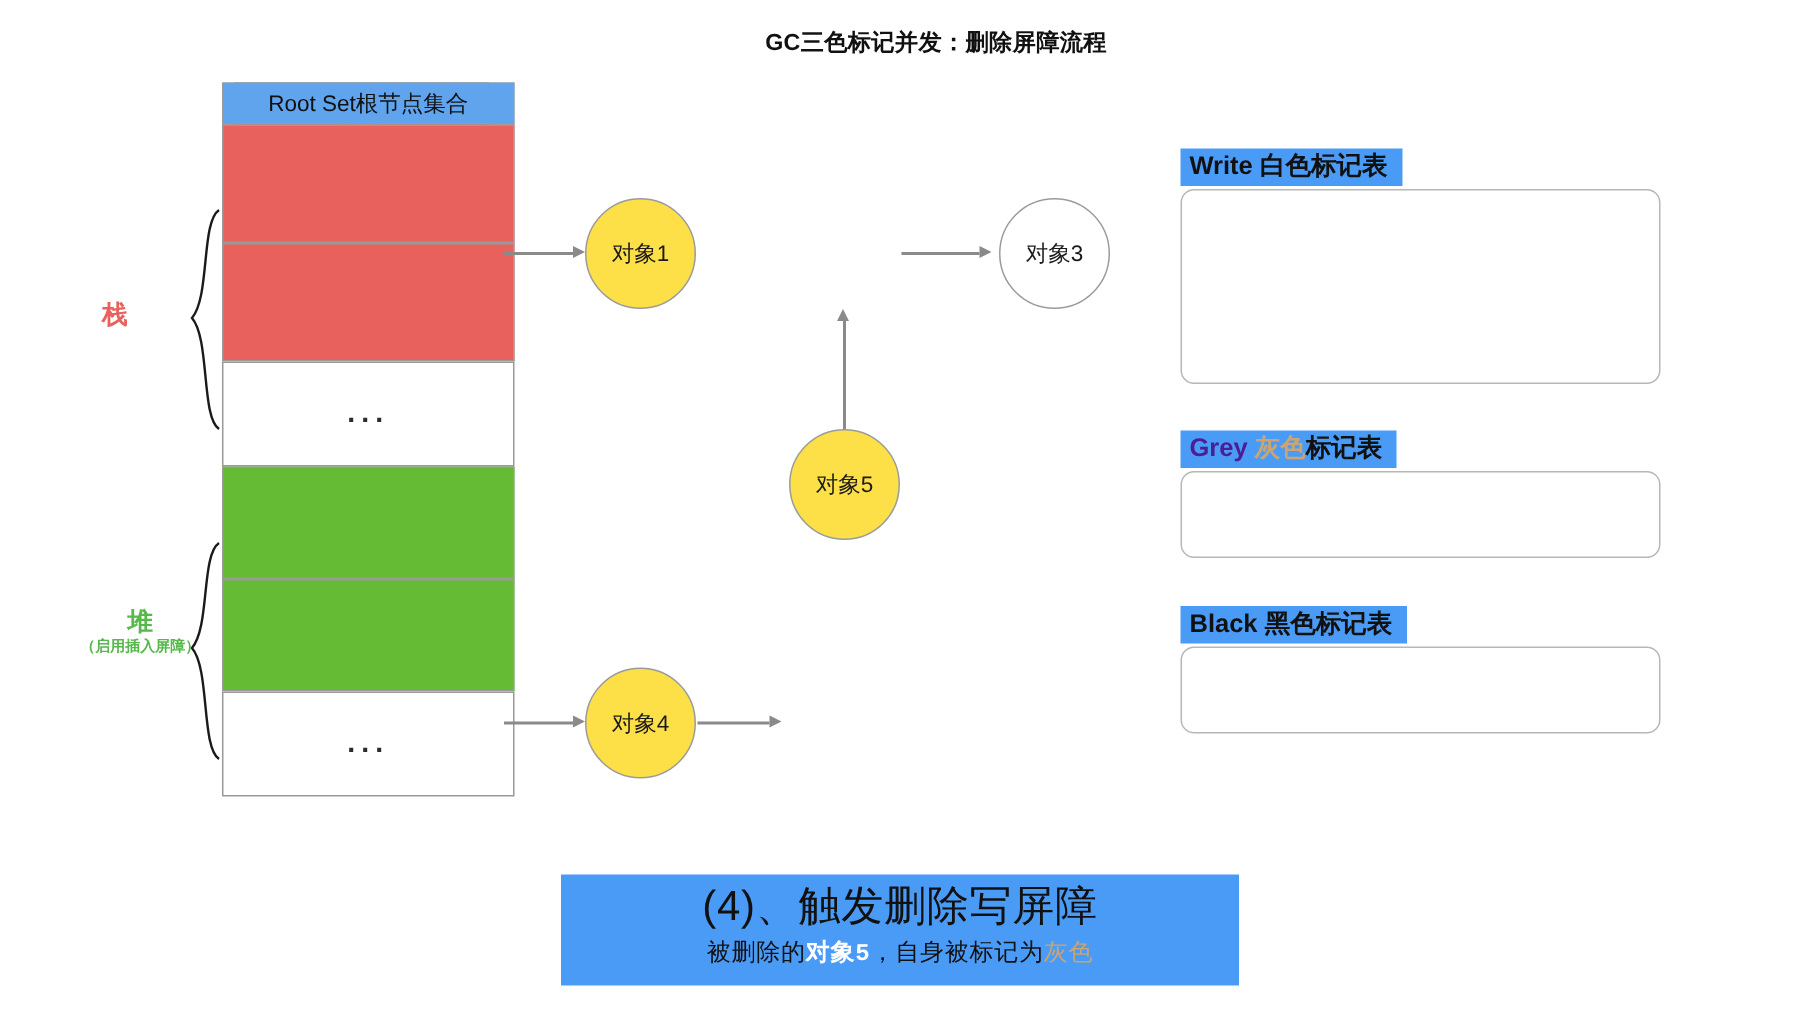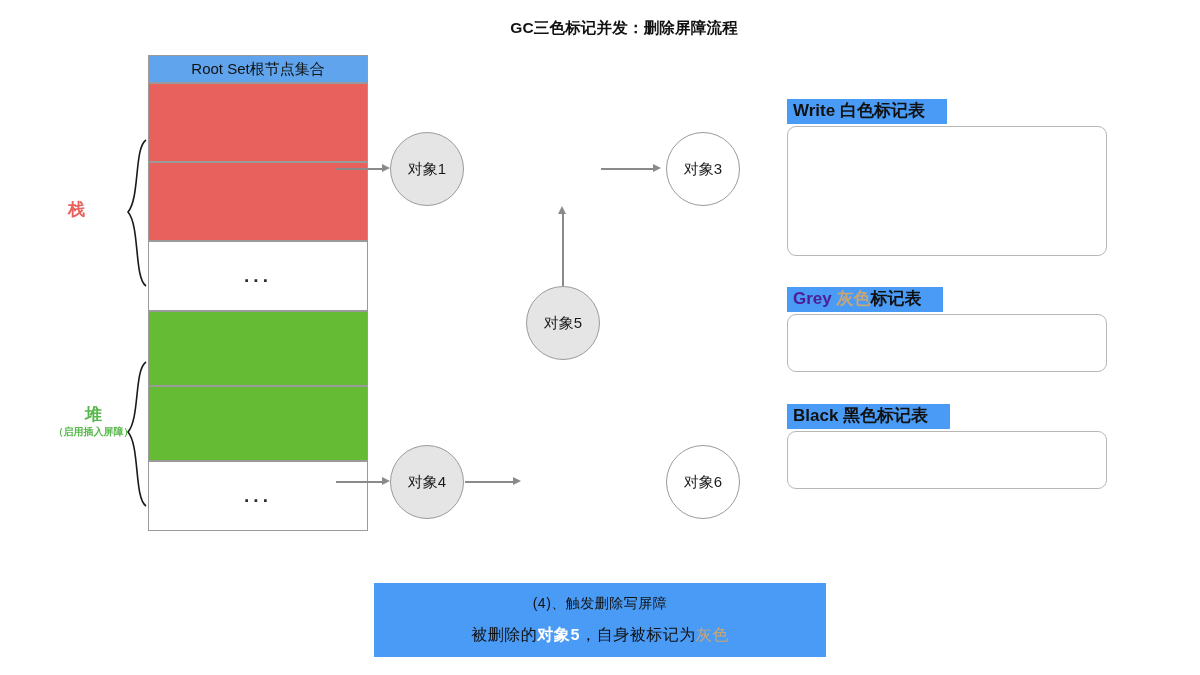--- a/index.html
+++ b/index.html
@@ -18,21 +18,21 @@
     text-align:center;
     font-size:15.5px;font-weight:bold;color:#111;
     letter-spacing:.2px;
     margin-left:24px;
   }
 
   
   .mem-col{position:absolute;left:148px;top:55px;width:186px;}
   .mem-cell{
     box-sizing:border-box;
-    width:220px;border:1px solid #9a9a9a;
+    width:195px;border:1px solid #9a9a9a;
     display:flex;align-items:center;justify-content:center;
     font-size:14px;color:#1a1a1a;
   }
   .cell-program{
     position:absolute;left:156px;top:55px;width:170px;height:47px;
     box-sizing:border-box;
     background:#EFC31E;border:1px solid #9a9a9a;
     display:flex;align-items:center;justify-content:center;
     color:#ffffff;font-size:15px;font-weight:bold;letter-spacing:1px;
   }
@@ -64,36 +64,36 @@
 
   
   .node{
     position:absolute;border-radius:50%;
     box-sizing:border-box;
     display:flex;align-items:center;justify-content:center;
     font-size:15px;color:#1a1a1a;
     border:1.4px solid #9b9b9b;
     background:#ffffff;
   }
-  .node.grey{background:#e5e5e5;border-color:#9b9b9b;text-align:right;}
+  .node.grey{background:#fde047;border-color:#9b9b9b;text-align:right;}
   .node.big{width:74px;height:74px;}
 
   
   .arrow{position:absolute;background:#8a8a8a;}
   .arrow-h{height:1.6px;}
   .arrow-v{width:1.6px;}
   .ahead{position:absolute;width:0;height:0;}
   .ahead-r{border-top:4.5px solid transparent;border-bottom:4.5px solid transparent;border-left:8px solid #8a8a8a;}
   .ahead-u{border-left:4.5px solid transparent;border-right:4.5px solid transparent;border-bottom:8px solid #8a8a8a;}
 
   
   .mt-label{
     position:absolute;
     background:#4A9BF5;
-    padding:2px 22px 3px 6px;
+    padding:2px 10px 3px 6px;
     font-size:17px;font-weight:bold;color:#111;
     white-space:nowrap;
     line-height:20px;
     text-align:center;
   }
   .mt-label .en{color:#111;}
   .mt-label .en.dim{color:#4c1d95;}
   .mt-label .cn{color:#111;}
   .mt-label .cn.dim{color:#C9A574;}
   .mt-box{
@@ -101,21 +101,21 @@
     border:1px solid #b7b7b7;border-radius:9px;background:#ffffff;
   }
 
   
   .caption{
     position:absolute;left:374px;top:583px;width:452px;height:74px;
     background:#4A9BF5;
     display:flex;flex-direction:column;align-items:center;justify-content:center;
     color:#111;
   }
-  .caption .line1{font-size:14px;line-height:33px;letter-spacing:.5px;}
+  .caption .line1{font-size:28px;line-height:33px;letter-spacing:.5px;}
   .caption .line2{font-size:16px;line-height:33px;letter-spacing:.5px;white-space:nowrap;font-family:Liberation Mono, monospace;}
   .caption .hl{color:#ffffff;font-weight:bold;}
   .caption .dim{color:#C9A574;}
 </style>
 </head>
 <body>
 
 <div class="stage">
 
   <div class="title">GC三色标记并发：删除屏障流程</div>
@@ -177,23 +177,20 @@
   </div>
   <div class="node big" style="left:666px;top:132px;">
     <span>对象3</span>
   </div>
   <div class="node big grey" style="left:526px;top:286px;">
     <span>对象5</span>
   </div>
   <div class="node big grey" style="left:390px;top:445px;">
     <span>对象4</span>
   </div>
-  <div class="node big" style="left:666px;top:445px;">
-    <span>对象6</span>
-  </div>
 
   <div class="mt-label" style="left:787px;top:99px;">
     <span class="en">Write</span><span>&nbsp;</span><span class="cn">白色</span><span class="cn">标记表</span>
   </div>
   <div class="mt-box" style="left:787px;top:126px;width:320px;height:130px;">
     
     
     
     
   </div>

